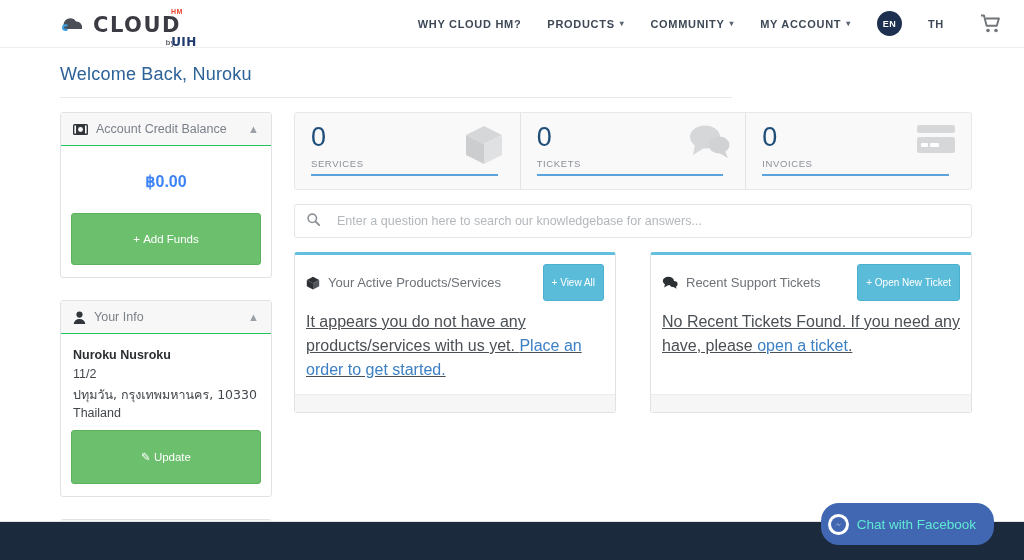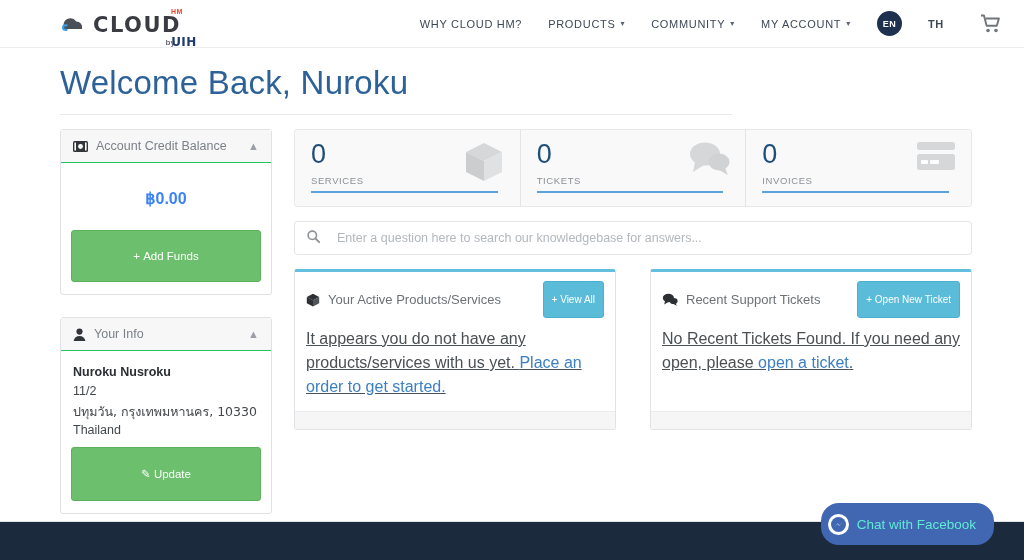--- a/index.html
+++ b/index.html
@@ -36,40 +36,40 @@
     font-size: 8px; color: #6b6b75; font-weight: bold;
   }
   .logo-uih {
     position: absolute; right: -16px; bottom: -13px;
     font-size: 12px; color: #1f3a6e; font-weight: bold; letter-spacing: .5px;
     font-family: "DejaVu Sans", sans-serif;
   }
 
   .nav { margin-left: auto; display: flex; align-items: center; gap: 26px; }
   .nav-item {
-    font-size: 11px; font-weight: normal; letter-spacing: .7px;
+    font-size: 11px; font-weight: bold; letter-spacing: .7px;
     color: #3d4856; text-transform: uppercase;
     display: flex; align-items: center; gap: 5px; cursor: pointer;
     white-space: nowrap;
   }
   .caret { font-size: 8px; color: #5a6472; }
   .lang-badge {
     width: 25px; height: 25px; border-radius: 50%;
     background: #1d3050; color: #fff;
     font-size: 9px; font-weight: bold; letter-spacing: .5px;
     display: flex; align-items: center; justify-content: center;
     cursor: pointer;
   }
   .lang-th { font-size: 11px; font-weight: bold; color: #3d4856; letter-spacing: .7px; cursor: pointer; }
   .cart-icon { margin-left: 10px; cursor: pointer; display:flex; align-items:center; }
 
   
   .page-head { padding: 16px 60px 0 60px; }
   .page-title {
-    font-size: 33px; color: #2d6298; font-weight: normal;
+    font-size: 18px; color: #2d6298; font-weight: normal;
     letter-spacing: .2px; padding-bottom: 12px;
   }
   .title-rule { height: 1px; background: #e6e9ec; width: 672px; }
 
   
   .content { display: flex; padding: 14px 52px 0 60px; gap: 22px; align-items: flex-start; }
   .sidebar { width: 212px; flex: none; }
   .main { flex: 1; }
 
   
@@ -397,21 +397,21 @@
                 <path d="M13.6 10.2 L14.8 12.8 L11.4 11 Z" fill="#2c3034"></path>
               </svg>
             </span>
             <span>Recent Support Tickets</span>
           </div>
           <div class="btn-blue">
             <span>+&nbsp;</span><span>Open New Ticket</span>
           </div>
         </div>
         <div class="panel-body">
-          <span>No Recent Tickets Found. If you need any open, please </span><a href="#">open a ticket</a><span>.</span>
+          <span>No Recent Tickets Found. If you need any have, please </span><a href="#">open a ticket</a><span>.</span>
         </div>
         <div class="panel-foot"></div>
       </div>
 
     </div>
   </div>
 </div>
 
 <div class="footer"></div>
 

